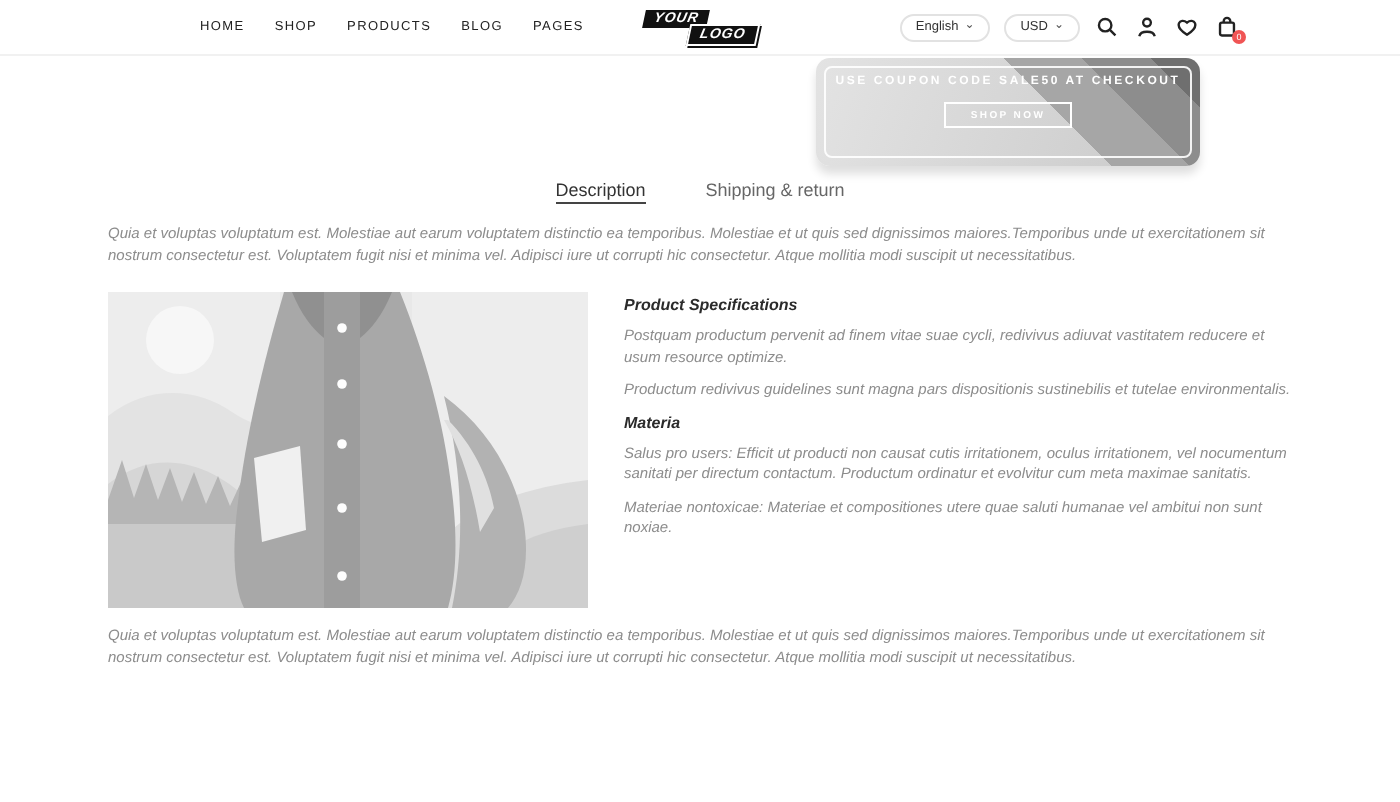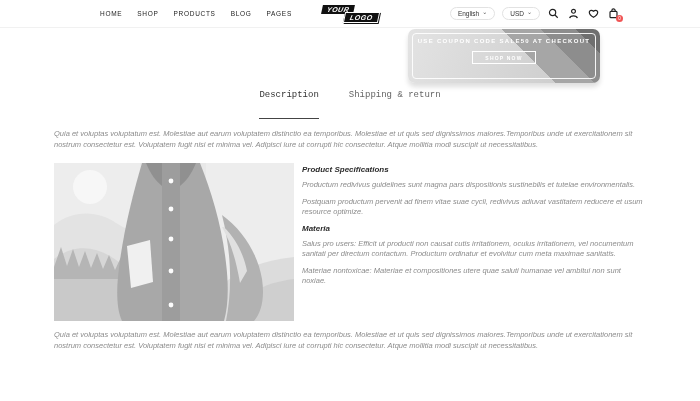--- a/index.html
+++ b/index.html
@@ -36,28 +36,28 @@
                    linear-gradient(110deg, #e3e3e3, #c9c9c9); }
   .banner-frame { position:absolute; inset:4px; border:1px solid rgba(255,255,255,.9); border-radius:4px; }
   .banner-inner { position:relative; height:100%; display:flex; flex-direction:column; align-items:center; }
   .coupon-text { margin-top:9px; font-size:6px; font-weight:bold; letter-spacing:1.3px; color:#fff; }
   .shop-now-btn { margin-top:7px; width:64px; height:13px; border:1px solid #fff; background:transparent;
                   color:#fff; font-size:5px; letter-spacing:1.2px; font-weight:bold; cursor:pointer;
                   font-family:"Liberation Sans", sans-serif; }
 
   
   .tabs-row { display:flex; justify-content:center; gap:30px; margin-top:2px; }
-  .tab { font-size:9px; color:#666; padding-bottom:18px; cursor:pointer; border-bottom:1px solid transparent;font-family:Liberation Mono, monospace; }
+  .tab { font-size:9px; color:#666; padding-bottom:1px; cursor:pointer; border-bottom:1px solid transparent; }
   .tab.active { color:#333; border-bottom:1px solid #444; }
 
   
   .content { padding:0 54px;font-style:italic; }
   .para { font-size:7.5px; color:#8c8c8c; line-height:11px; }
   .intro { margin:9px 0 13px; }
-  .row { display:flex; gap:8px; }
+  .row { display:flex; gap:18px; }
   .product-image { width:240px; height:158px; flex:none; }
   .details { flex:1; padding-top:2px; }
   .details h3 { font-size:8px; color:#2b2b2b; margin:0 0 6px; }
   .details .para { margin:0 0 6px; line-height:10.5px; }
   .details h3.materia { margin-top:0; }
   .outro { margin:8px 0 9px; }
 </style>
 </head>
 <body>
 
@@ -163,22 +163,22 @@
         <rect x="108" y="0" width="18" height="158" fill="#9d9d9d"></rect>
         <circle cx="117" cy="18" r="2.4" fill="#fdfdfd"></circle>
         <circle cx="117" cy="46" r="2.4" fill="#fdfdfd"></circle>
         <circle cx="117" cy="76" r="2.4" fill="#fdfdfd"></circle>
         <circle cx="117" cy="108" r="2.4" fill="#fdfdfd"></circle>
         <circle cx="117" cy="142" r="2.4" fill="#fdfdfd"></circle>
       </svg>
 
       <div class="details">
         <h3>Product Specifications</h3>
+        <p class="para">Postquam productum pervenit ad finem vitae suae cycli, redivivus adiuvat vastitatem reducere et usum resource optimize.</p>
         <p class="para">Productum redivivus guidelines sunt magna pars dispositionis sustinebilis et tutelae environmentalis.</p>
-        <p class="para">Postquam productum pervenit ad finem vitae suae cycli, redivivus adiuvat vastitatem reducere et usum resource optimize.</p>
         <h3 class="materia">Materia</h3>
         <p class="para">Salus pro users: Efficit ut producti non causat cutis irritationem, oculus irritationem, vel nocumentum sanitati per directum contactum. Productum ordinatur et evolvitur cum meta maximae sanitatis.</p>
         <p class="para">Materiae nontoxicae: Materiae et compositiones utere quae saluti humanae vel ambitui non sunt noxiae.</p>
       </div>
     </div>
 
     <p class="para outro">Quia et voluptas voluptatum est. Molestiae aut earum voluptatem distinctio ea temporibus. Molestiae et ut quis sed dignissimos maiores.Temporibus unde ut exercitationem sit nostrum consectetur est. Voluptatem fugit nisi et minima vel. Adipisci iure ut corrupti hic consectetur. Atque mollitia modi suscipit ut necessitatibus.</p>
 
   </div>
 </div>

